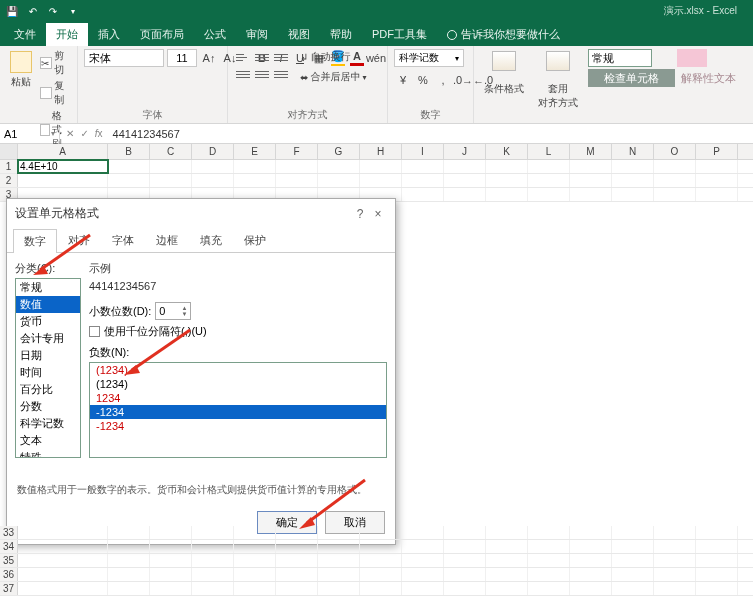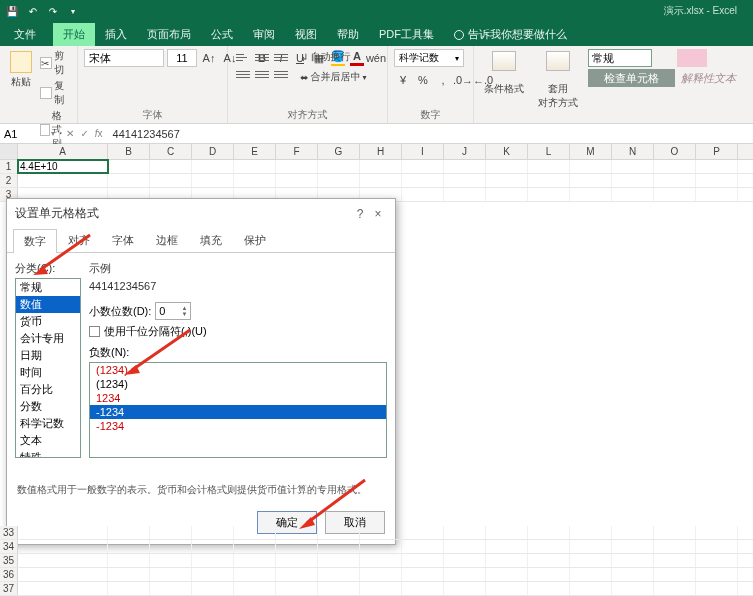--- a/index.html
+++ b/index.html
@@ -7,21 +7,21 @@
 
 
 .titlebar { background: #0d6b47; height: 22px; display: flex; align-items: center; padding: 0 6px; color: #fff; font-size: 10px; }
 .titlebar .qat { display: flex; gap: 6px; align-items: center; }
 .titlebar .qat span { width: 14px; height: 14px; display: inline-flex; align-items: center; justify-content: center; }
 .titlebar .doc-title { margin-left: auto; margin-right: 10px; color: #c8e0d5; font-size: 10px; }
 
 
 .tabs { background: #0d6b47; height: 24px; display: flex; align-items: flex-end; padding-left: 4px; font-size: 11px; }
 .tabs .tab { padding: 4px 10px; color: #e8f3ee; cursor: pointer; }
-.tabs .tab.active { background: #86efac; color: #0d6b47; margin-left: 7px; }
+.tabs .tab.active { background: #ffffff; color: #0d6b47; }
 .tabs .tell-me { display: flex; align-items: center; padding: 4px 10px; color: #e8f3ee; gap: 4px; }
 .tabs .tell-me .bulb { width: 10px; height: 10px; border: 1px solid #e8f3ee; border-radius: 50%; }
 
 
 .ribbon { background: #f3f2f1; border-bottom: 1px solid #d6d6d6; height: 78px; display: flex; }
 .group { border-right: 1px solid #e0e0e0; padding: 3px 6px 1px; display: flex; flex-direction: column; }
 .group-body { flex: 1; display: flex; gap: 4px; align-items: flex-start; }
 .group-label { font-size: 10px; color: #6b6b6b; text-align: center; padding-top: 1px; }
 .btn-lg { display: flex; flex-direction: column; align-items: center; font-size: 10px; color: #444; gap: 2px; padding: 2px 4px; }
 .icon-box { width: 22px; height: 22px; background: #fff3d6; border: 1px solid #e8c56a; }
@@ -35,21 +35,21 @@
 .align-grid { display: grid; grid-template-columns: repeat(3, 18px); gap: 1px; }
 .align-cell { width: 18px; height: 16px; display: flex; flex-direction: column; justify-content: center; gap: 2px; padding: 2px; }
 .align-cell span { height: 1px; background: #666; }
 .merge-btn { font-size: 10px; color: #444; display: flex; align-items: center; gap: 2px; padding: 1px 2px; }
 .num-combo { border: 1px solid #c8c8c8; background: #fff; font-size: 10px; padding: 1px 4px; width: 70px; height: 18px; display: flex; align-items: center; justify-content: space-between; }
 .style-btn { display: flex; flex-direction: column; align-items: center; font-size: 10px; color: #444; padding: 2px 4px; gap: 11px; }
 .style-swatch { width: 24px; height: 20px; border: 1px solid #bbb; background: linear-gradient(#fff,#f0e8d8); }
 .search-box { border: 1px solid #7a9e8a; background: #fff; width: 64px; height: 18px; font-size: 11px; padding: 1px 3px; display: flex; align-items: center; }
 .pink-box { background: #f5c6d6; width: 30px; height: 18px; }
 .chk-cell { background: #8a9a92; color: #fff; font-size: 11px; padding: 1px 16px; height: 18px; display: flex; align-items: center; }
-.expl-text { font-size: 11px; color: #a88a92; font-style: italic; padding: 1px 4px; height: 18px; display: flex; align-items: flex-end; }
+.expl-text { font-size: 11px; color: #a88a92; padding: 1px 4px; height: 18px; display: flex; align-items: flex-end; }
 
 
 .fx-row { display: flex; align-items: center; border-bottom: 1px solid #d6d6d6; height: 20px; font-size: 11px; }
 .name-box { width: 60px; border-right: 1px solid #d6d6d6; padding: 0 4px; display: flex; align-items: center; justify-content: space-between; }
 .name-box .dd { font-size: 8px; color: #888; }
 .fx-btns { display: flex; gap: 6px; padding: 0 6px; color: #888; font-size: 10px; align-items: center; }
 .fx-input { flex: 1; padding: 0 4px; color: #333; }
 
 
 .grid-wrap { position: relative; }

